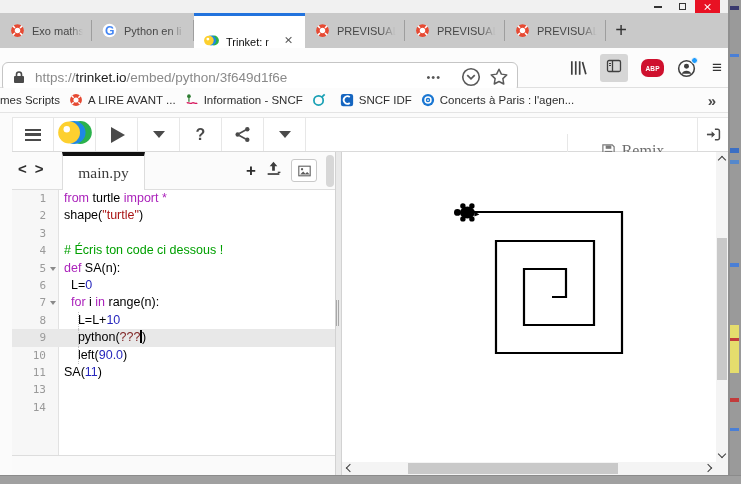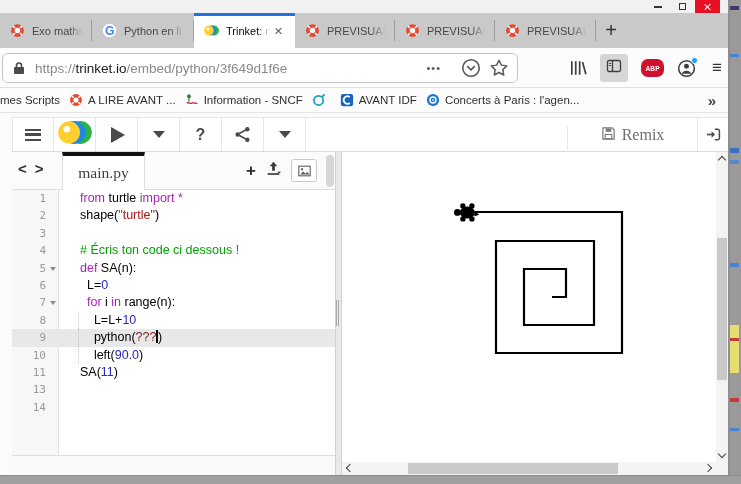--- a/index.html
+++ b/index.html
@@ -29,21 +29,21 @@
   .tab.active{background:#fff}
   .tab.active::before{content:'';position:absolute;left:0;top:0;width:100%;height:3px;background:#2273dd}
   .tab.active .tab-label{color:#0c0c0c}
   .tab-close{width:16px;height:16px;display:flex;align-items:center;justify-content:center;flex:none}
   .tabicon{width:15px;height:15px;flex:none}
   .tabicon svg{width:100%;height:100%;display:block}
   #new-tab{width:30px;height:35px;font-size:20px;color:#333;display:flex;align-items:center;justify-content:center;font-weight:400}
 
   
   #navbar{position:absolute;left:0;top:48px;width:730px;height:40px;background:#fcfcfc;border-bottom:1px solid #e0e0e0}
-  #urlbar{position:absolute;left:2px;top:5px;width:516px;height:30px;background:#fff;border:1px solid #c5c5c5;border-radius:6px;display:flex;align-items:center}
+  #urlbar{position:absolute;left:2px;top:14px;width:516px;height:30px;background:#fff;border:1px solid #c5c5c5;border-radius:6px;display:flex;align-items:center}
   #lock-wrap{margin:0 10px 0 10px;width:12px;height:14px}
   #url-text{font-size:13.5px;white-space:nowrap;flex:1}
   #url-text .pre,#url-text .path{color:#8a8a8a}
   #url-text .dom{color:#1b1b1b}
   .urlbar-actions{display:flex;align-items:center;margin-right:8px}
   #page-actions{font-size:11px;color:#555;letter-spacing:1px;margin-right:12px}
   .ubtn{width:20px;height:20px;margin-left:8px}
   .ubtn svg{width:100%;height:100%;display:block}
   #nav-right{position:absolute;right:8px;top:5px;height:30px;display:flex;align-items:center}
   .nbtn{margin-left:13px;position:relative}
@@ -65,21 +65,21 @@
   
   #content{position:absolute;left:0;top:113px;width:730px;height:362px;background:#fbfbfb}
   #tk-toolbar{position:absolute;left:12px;top:4px;width:716px;height:35px;background:#fff;border-top:1px solid #e7e7e7;border-bottom:1px solid #dadada}
   .tkcell{position:absolute;top:0;height:33px;border-right:1px solid #e7e7e7;display:flex;align-items:center;justify-content:center}
   .tkcell.first{border-left:1px solid #e7e7e7}
   .tk-hamb{width:16px;height:12px;border-top:2.5px solid #4a4a4a;border-bottom:2.5px solid #4a4a4a;position:relative}
   .tk-hamb::before{content:'';position:absolute;left:0;top:2.7px;width:100%;height:2.5px;background:#4a4a4a}
   .play-tri{width:0;height:0;border-left:14px solid #4a4a4a;border-top:8px solid transparent;border-bottom:8px solid transparent;margin-left:3px}
   .caret-down{width:0;height:0;border-left:6px solid transparent;border-right:6px solid transparent;border-top:7px solid #4a4a4a}
   .q-label{font-size:16px;font-weight:bold;color:#4a4a4a}
-  #remix-cell{position:absolute;top:8px;left:555px;width:130px;height:33px;border-left:1px solid #e7e7e7;display:flex;align-items:flex-start;justify-content:center}
+  #remix-cell{position:absolute;top:16px;left:555px;width:130px;height:33px;border-left:1px solid #e7e7e7;display:flex;align-items:center;justify-content:center}
   #remix-label{font-family:"Liberation Serif",serif;font-size:16px;color:#6e6e6e;margin-left:6px}
   #signin-cell{position:absolute;top:0;left:685px;width:31px;height:33px;border-left:1px solid #e7e7e7;display:flex;align-items:center;justify-content:center}
 
   
   #left-panel{position:absolute;left:12px;top:39px;width:323px;height:323px;background:#fff}
   #tabstrip{position:absolute;left:0;top:0;width:323px;height:38px;background:#fbfbfb;border-bottom:1px solid #dedede}
   .ed-chev{font-size:15px;font-weight:bold;color:#2d2d2d;padding:0 4px}
   #ed-nav{position:absolute;left:2px;top:8px;display:flex}
   #file-tab{position:absolute;left:50px;top:0;width:83px;height:38px;background:#fff;border-top:4px solid #101010;border-left:1px solid #ddd;border-right:1px solid #ddd;display:flex;align-items:center;justify-content:center}
   #file-tab span{font-family:"Liberation Serif",serif;font-size:15.5px;color:#3d3d3d}
@@ -88,21 +88,21 @@
   #upload-btn{margin-right:9px}
   #image-btn{width:26px;height:23px;border:1px solid #c9c9c9;border-radius:3px;background:#fff;display:flex;align-items:center;justify-content:center}
   #ed-scrollthumb{position:absolute;right:1px;top:3px;width:8px;height:32px;background:#d7d7d7;border-radius:4px}
 
   #editor{position:absolute;left:0;top:38px;width:323px;height:265px;background:linear-gradient(90deg,#f7f7f7 46px,#ffffff 46px);overflow:hidden;font-family:"DejaVu Sans Mono",monospace}
   #gutter-border{position:absolute;left:46px;top:0;width:1px;height:100%;background:#e2e2e2}
   .cm-row{display:flex;height:17.4px;line-height:17.4px;position:relative}
   .cm-row.active{background:#e8e8e8}
   .cm-row .g{width:46px;flex:none;text-align:right;padding-right:12px;font-size:11px;color:#9a9a9a;position:relative;font-family:"DejaVu Sans Mono",monospace}
   .fold{position:absolute;right:2px;top:7px;width:0;height:0;border-left:3.5px solid transparent;border-right:3.5px solid transparent;border-top:4.5px solid #8a8a8a}
-  .cm-row .c{font-size:12.5px;color:#000;white-space:pre;padding-left:22px}
+  .cm-row .c{font-size:12.5px;color:#000;white-space:pre;padding-left:6px}
   .tk-kw{color:#ab22bb}.tk-str{color:#a91515}.tk-com{color:#00a000}.tk-num{color:#2727bd}.tk-err{color:#7d1f1f}
   .cm-caret{display:inline-block;width:1.6px;height:13px;background:#000;vertical-align:-2px}
   .guide{position:absolute;left:66px;top:0;width:1px;height:100%;border-left:1px dotted #c4c4c4}
   #ed-bottom{position:absolute;left:0;top:303px;width:323px;height:20px;background:#fafafa;border-top:1px solid #ddd}
 
   
   #splitter{position:absolute;left:335px;top:39px;width:7px;height:323px;background:#e9e9e9;border-left:1px solid #d2d2d2;border-right:1px solid #d2d2d2}
   #splitter i{position:absolute;left:0;top:148px;width:5px;height:26px;display:block;background:repeating-linear-gradient(90deg,#a8a8a8 0 1px,transparent 1px 2.5px)}
 
   
@@ -159,21 +159,21 @@
       <div class="tab" style="width: 102px;">
         <span class="tabicon">
           <svg viewBox="0 0 16 16">
             <circle cx="8" cy="8" r="7.2" fill="#fff"></circle>
             <text x="3.2" y="12.6" font-size="13" font-weight="bold" fill="#4285F4" font-family="Liberation Sans,sans-serif">G</text>
           </svg>
         </span>
         <span class="tab-label">Python en li</span>
         <i class="sep"></i>
       </div>
-      <div class="tab active" style="width: 101px;">
+      <div class="tab active" style="width: 111px; align-items: flex-end;">
         <span class="tabicon">
           <svg viewBox="0 0 19 16">
             <circle cx="12.5" cy="8" r="6.4" fill="#2bb24c"></circle>
             <circle cx="9" cy="8" r="6.4" fill="#1e88e5"></circle>
             <circle cx="6.2" cy="8" r="6.1" fill="#fdd02f"></circle>
             <rect x="6" y="7.2" width="6.5" height="2.4" rx="1.2" transform="rotate(35 6 7.2)" fill="#fdd02f"></rect>
             <circle cx="4.9" cy="6.2" r="1.8" fill="#fff"></circle>
           </svg>
         </span>
         <span class="tab-label">Trinket: r</span>
@@ -312,21 +312,21 @@
         </svg>
       </span>
     </span>
     <span class="bm">
       <span class="bm-icon">
         <svg viewBox="0 0 16 16">
           <rect x="1" y="1" width="14" height="14" rx="2.5" fill="#1565c0"></rect>
           <path d="M11.2 4.6a4.3 4.3 0 1 0 0 6.8" fill="none" stroke="#fff" stroke-width="2"></path>
         </svg>
       </span>
-      <span class="bm-label">AVANT IDF</span>
+      <span class="bm-label">SNCF IDF</span>
     </span>
     <span class="bm">
       <span class="bm-icon">
         <svg viewBox="0 0 16 16">
           <circle cx="8" cy="8" r="7" fill="#1976d2"></circle>
           <circle cx="8" cy="8" r="3.4" fill="none" stroke="#fff" stroke-width="1.7"></circle>
           <circle cx="8" cy="8" r="1" fill="#fff"></circle>
         </svg>
       </span>
       <span class="bm-label">Concerts à Paris : l'agen...</span>

